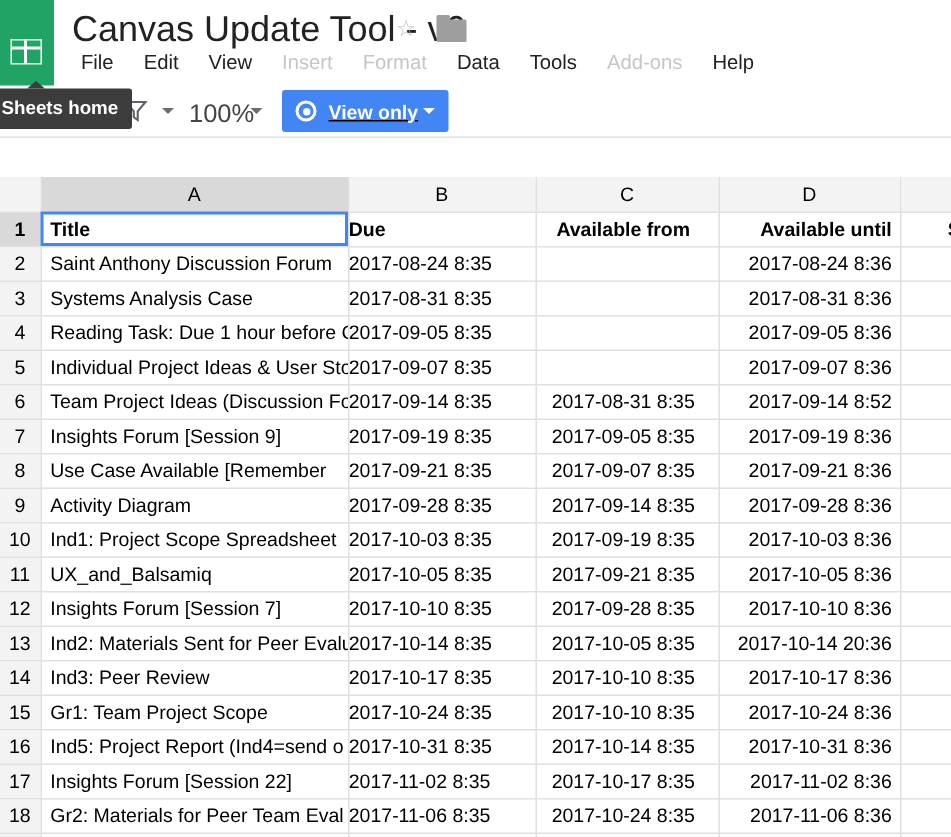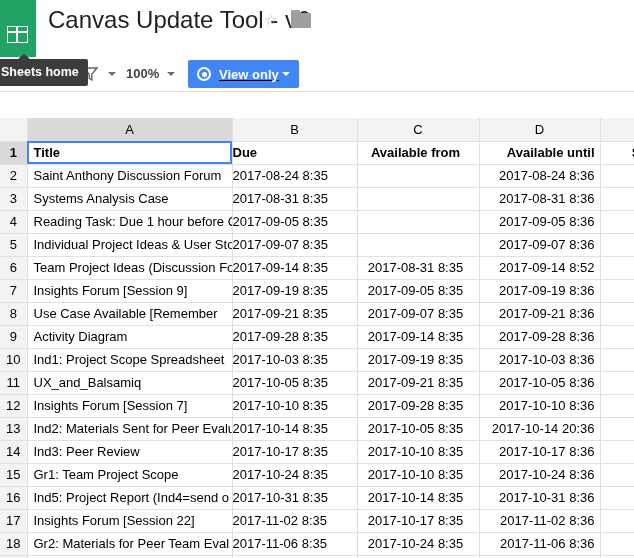--- a/index.html
+++ b/index.html
@@ -75,21 +75,21 @@
   .tb-filter svg { display: block; }
   .caret {
     width: 0; height: 0;
     border-left: 4px solid transparent;
     border-right: 4px solid transparent;
     border-top: 4px solid #6d6d6d;
   }
   .tb-caret1 { position: absolute; left: 108px; top: 15px; }
   .tb-zoom {
     position: absolute; left: 126px; top: 9px;
-    font-size: 13px; color: #444444; font-weight: bold;
+    font-size: 17px; color: #444444; font-weight: normal;
   }
   .tb-caret2 { position: absolute; left: 167px; top: 15px; }
 
   .viewonly-btn {
     position: absolute; left: 188px; top: 3px;
     height: 28px; width: 111px;
     background: #4285f4; border-radius: 2px;
     display: flex; align-items: center; cursor: pointer; text-decoration: underline;
   }
   .vo-eye {
@@ -225,20 +225,31 @@
 <div class="topbar">
 
   <div class="logo-block">
     <div class="logo-grid"></div>
   </div>
 
   <div class="doc-title">Canvas Update Tool - v6</div>
   <div class="star-icon">☆</div>
   <div class="folder-icon"></div>
 
+  <div class="menubar">
+    <div class="menu-item">File</div>
+    <div class="menu-item">Edit</div>
+    <div class="menu-item">View</div>
+    <div class="menu-item disabled">Insert</div>
+    <div class="menu-item disabled">Format</div>
+    <div class="menu-item">Data</div>
+    <div class="menu-item">Tools</div>
+    <div class="menu-item disabled">Add-ons</div>
+    <div class="menu-item">Help</div>
+  </div>
 
   <div class="toolbar">
     <div class="tb-filter">
       <svg width="17" height="17" viewBox="0 0 17 17">
         <path d="M2 3 L15 3 L9.8 9.2 L9.8 15 L7.2 13.2 L7.2 9.2 Z" fill="none" stroke="#5f6368" stroke-width="1.4"></path>
       </svg>
     </div>
     <div class="caret tb-caret1"></div>
 
     <div class="tb-zoom">100%</div>

